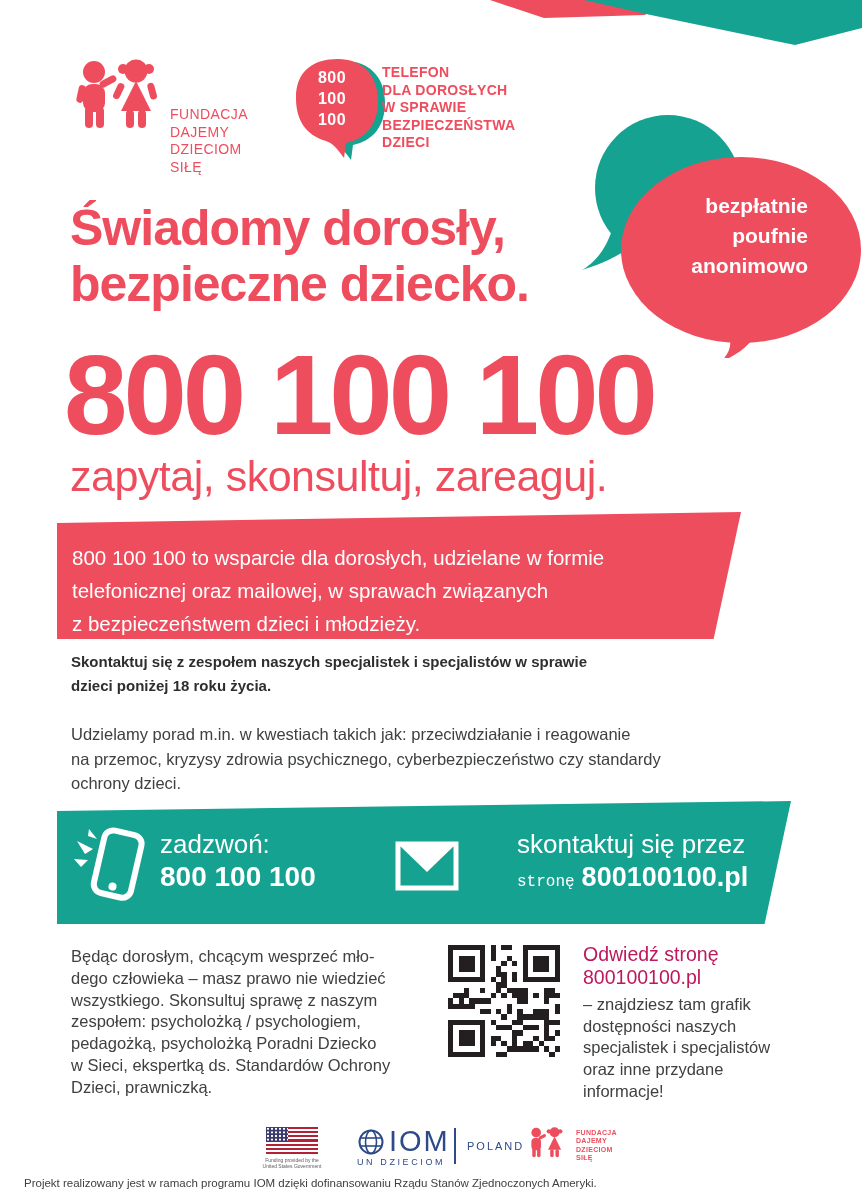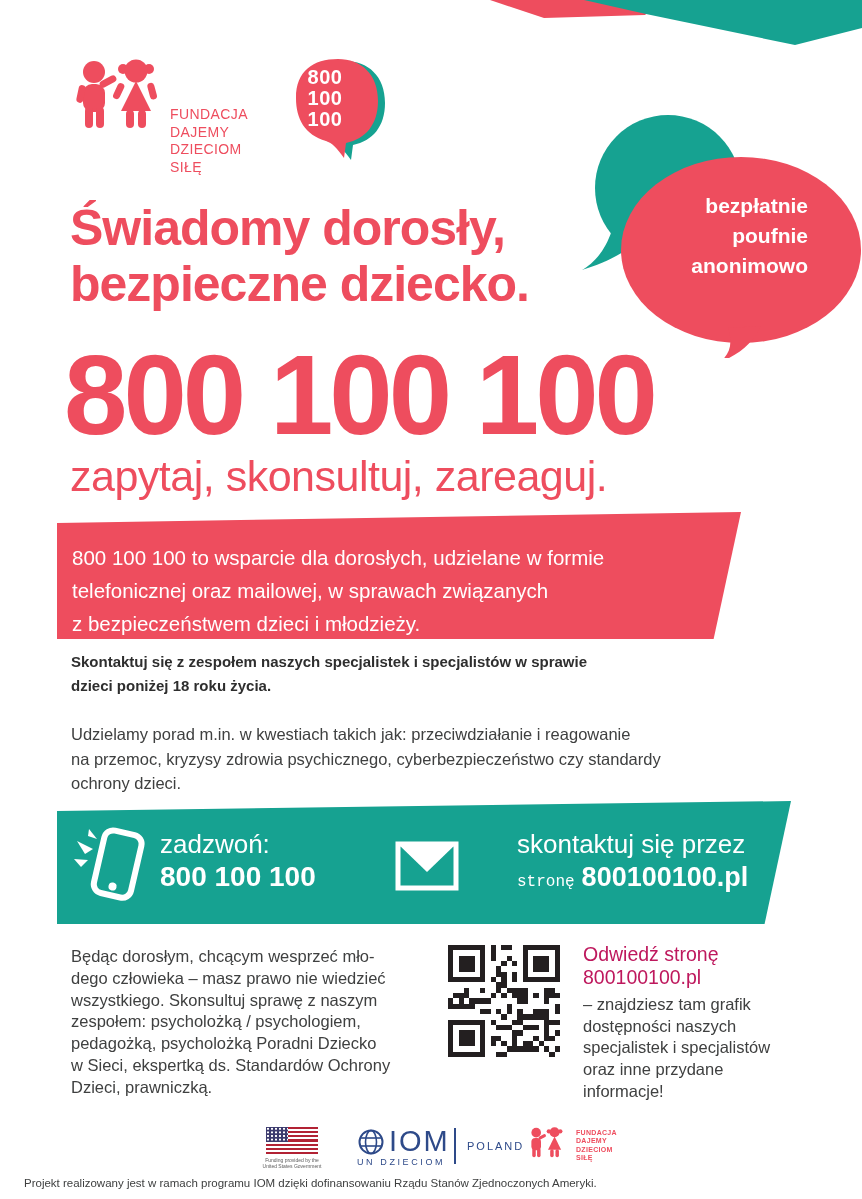--- a/index.html
+++ b/index.html
@@ -4,21 +4,21 @@
 <style>
   html,body{margin:0;padding:0;background:#fff;}
   .page{
     position:relative;width:862px;height:1199px;overflow:hidden;background:#fff;
     font-family:"Liberation Sans",sans-serif;
   }
   .abs{position:absolute;}
   .pre{white-space:pre-line;}
   
   .fdds-name{left:170px;top:70px;font-size:14px;font-weight:normal;line-height:17.5px;color:#ee4d5e;letter-spacing:.4px;margin-top:36px;}
-  .bubble-number{left:295px;top:67px;width:60px;text-align:center;font-size:20px;font-weight:bold;line-height:21px;color:#fff;letter-spacing:.5px;}
+  .bubble-number{left:302px;top:67px;width:60px;text-align:center;font-size:16px;font-weight:bold;line-height:21px;color:#fff;letter-spacing:.5px;}
   .hotline-title{left:382px;top:64px;font-size:14px;font-weight:bold;line-height:17.5px;color:#ee4d5e;letter-spacing:.3px;}
   
   .bubble-text{right:54px;top:191px;text-align:right;color:#fff;font-size:21px;font-weight:bold;line-height:30px;}
   
   .headline{left:70px;top:200px;font-size:50px;font-weight:bold;line-height:56px;letter-spacing:-1px;color:#ee4d5e;}
   .big-number{left:64px;top:338px;font-size:114px;font-weight:bold;line-height:1;letter-spacing:-4px;color:#ee4d5e;}
   .tagline{left:70px;top:452px;font-size:43px;font-weight:400;color:#ee4d5e;letter-spacing:-.5px;}
   
   .red-banner{
     left:57px;top:512px;width:684px;height:127px;background:#ee4d5e;
@@ -95,20 +95,25 @@
 DZIECIOM
 SIŁĘ</div>
 
   <svg class="abs" style="left:286px;top:56px" width="104" height="110" viewBox="0 0 104 110" aria-hidden="true">
     <path d="M52,3 C75,3 92,18 92,45 C92,68 80,83 60,87 L58,102 C51,92 46,87 40,85 C19,79 10,63 10,42 C10,15 27,3 52,3 Z" fill="#16a291" transform="translate(7,2)"></path>
     <path d="M52,3 C75,3 92,18 92,45 C92,68 80,83 60,87 L58,102 C51,92 46,87 40,85 C19,79 10,63 10,42 C10,15 27,3 52,3 Z" fill="#ee4d5e"></path>
   </svg>
   <div class="abs pre bubble-number">800
 100
 100</div>
+  <div class="abs pre hotline-title">TELEFON
+DLA DOROSŁYCH
+W SPRAWIE
+BEZPIECZEŃSTWA
+DZIECI</div>
 
   <svg class="abs" style="left:578px;top:108px" width="284" height="250" viewBox="0 0 284 250" aria-hidden="true">
     <g fill="#16a291">
       <circle cx="90" cy="80" r="73"></circle>
       <path d="M34,122 C26,146 14,156 4,162 C24,156 42,147 54,138 Z"></path>
     </g>
     <g fill="#ee4d5e">
       <ellipse cx="163" cy="142" rx="120" ry="93"></ellipse>
       <path d="M150,220 C155,236 152,246 142,254 C163,246 176,233 183,218 Z"></path>
     </g>

